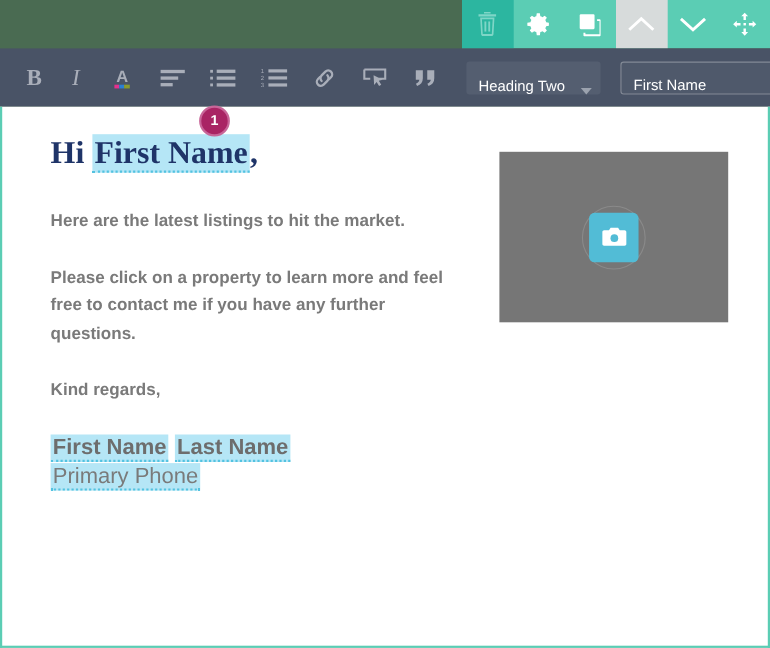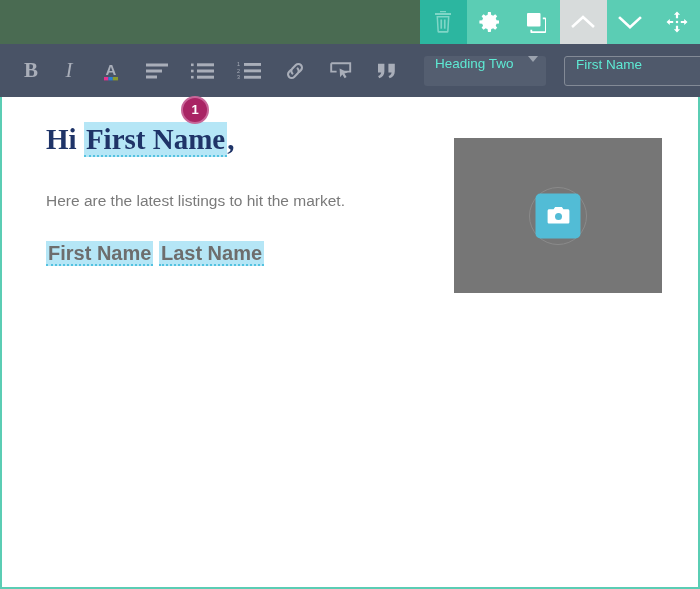--- a/index.html
+++ b/index.html
@@ -95,25 +95,25 @@
   .ic-tool { fill: #a9aeb9; }
 
   .sp-1 { width: 4px; flex: none; }
   .sp-2 { width: 8px; flex: none; }
 
   
   .dd {
     height: 30px;
     border-radius: 3px;
     display: flex;
-    align-items: flex-start;
+    align-items: flex-end;
     cursor: pointer;
     box-sizing: border-box;
     font-size: 13.5px;
-    color: #5eead4;
+    color: #ffffff;
     padding: 0 8px 0 11px;
     user-select: none;
     flex: none;
   }
   .dd.heading {
     background: #545e70;
     width: 122px;
     margin-left: 18px;
   }
   .dd.merge {
@@ -207,20 +207,21 @@
     justify-content: center;
     cursor: pointer;
   }
 
   
   .para {
     font-size: 15.5px;
     color: #7a7a7a;
     line-height: 25.5px;
     margin: 0 0 26px 0;
+    font-weight: bold;
   }
   .para:last-child { margin-bottom: 0; }
 
   .sig {
     font-size: 20px;
     line-height: 26px;
     color: #7a7a7a;
     margin: 0;
   }
   .sig .tag-bold {
@@ -441,24 +442,27 @@
     <div class="content">
 
       <div class="col-text">
 
         <h2 class="greeting">
           <span>Hi </span><span class="tag">First Name</span><span>,</span>
           <span class="badge">1</span>
         </h2>
 
         <p class="para">Here are the latest listings to hit the market.</p>
+        <p class="para">Please click on a property to learn more and feel free to contact me if you have any further questions.</p>
+        <p class="para">Kind regards,</p>
 
         <p class="sig">
           <span class="tag tag-bold">First Name</span>
           <span class="tag tag-bold">Last Name</span><br>
+          <span class="tag">Primary Phone</span>
         </p>
       </div>
 
       <div class="col-media">
         <div class="img-ph">
           <span class="ring"></span>
           <span class="cam-box">
             <svg width="24" height="20" viewBox="0 0 24 20">
               <path fill="#ffffff" d="M8.6 1.6h6.8l1.5 2.2h4.4c.9 0 1.6.7 1.6 1.6v11c0 .9-.7 1.6-1.6 1.6H2.7c-.9 0-1.6-.7-1.6-1.6v-11c0-.9.7-1.6 1.6-1.6h4.4l1.5-2.2z"></path>
               <circle cx="12" cy="11" r="3.5" fill="#52bcd6"></circle>

